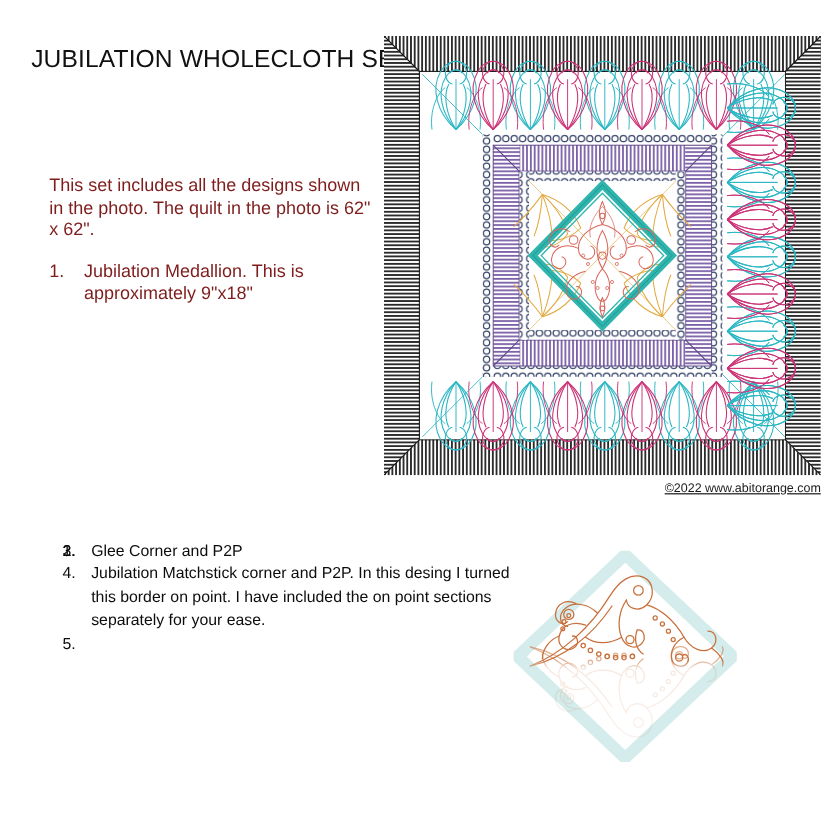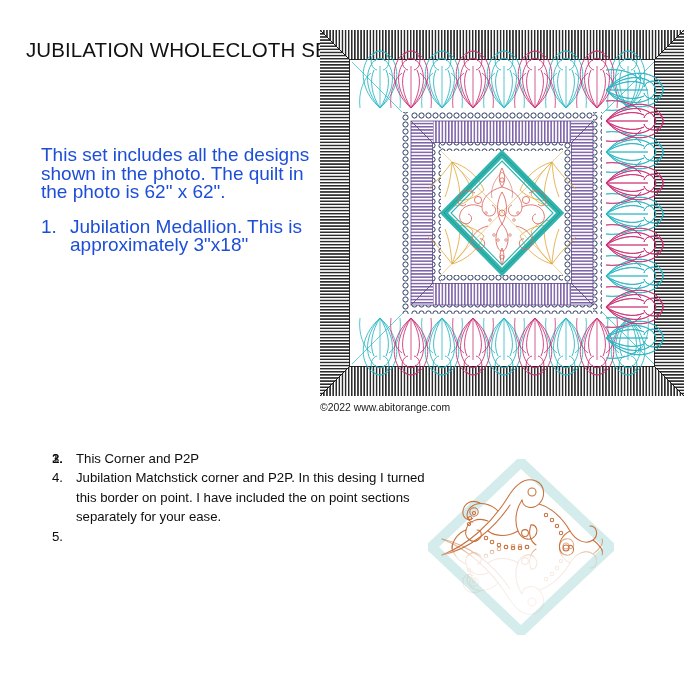--- a/index.html
+++ b/index.html
@@ -29,23 +29,23 @@
     color: #111111;
     white-space: nowrap;
   }
 
   
   .intro-block {
     position: absolute;
     left: 41px;
     top: 146px;
     width: 270px;
-    font-size: 19px;
+    font-size: 15px;
     line-height: 18.6px;
-    color: #1d4ed8;
+    color: #7f1d1d;
   }
   .intro-para { margin: 0 0 16px 0; }
   .intro-para:last-child { margin-bottom: 0; }
 
   .intro-list {
     margin: 0;
     padding: 0;
     list-style: none;
   }
   .intro-list li {
@@ -91,23 +91,24 @@
     width: 364px;
     height: 366px;
   }
   .quilt-photo svg { display: block; width: 100%; height: 100%; }
 
   .copyright {
     position: absolute;
     left: 320px;
     top: 402px;
     width: 364px;
-    text-align: left;
+    text-align: right;
     font-size: 10.4px;
     color: #1a1a1a;
+    text-decoration: underline;
   }
 
   
   .corner-design {
     position: absolute;
     left: 428px;
     top: 459px;
     width: 186px;
     height: 176px;
   }
@@ -116,21 +117,21 @@
 </head>
 <body>
 
 <div class="page-title">JUBILATION WHOLECLOTH SET</div>
 
 <div class="intro-block">
   <p class="intro-para">This set includes all the designs shown in the photo. The quilt in the photo is 62" x 62".</p>
   <ul class="intro-list">
     <li>
       <span class="num">1.</span>
-      <span>Jubilation Medallion. This is approximately 3"x18"</span>
+      <span>Jubilation Medallion. This is approximately 9"x18"</span>
     </li>
   </ul>
 </div>
 
 <div class="quilt-photo">
   <svg viewBox="0 0 364 366" xmlns="http://www.w3.org/2000/svg" shape-rendering="geometricPrecision">
     <defs>
 
       <pattern id="mstickH" width="6" height="3.1" patternUnits="userSpaceOnUse">
         <rect width="6" height="3.1" fill="#ffffff"></rect>
@@ -354,21 +355,21 @@
 
 <ol class="bottom-list">
   <li>
     <span class="num">1.</span>
   </li>
   <li>
     <span class="num">2.</span>
   </li>
   <li>
     <span class="num">3.</span>
-    <span>This Corner and P2P</span>
+    <span>Glee Corner and P2P</span>
   </li>
   <li>
     <span class="num">4.</span>
     <span>Jubilation Matchstick corner and P2P. In this desing I turned this border on point. I have included the on point sections separately for your ease.</span>
   </li>
   <li>
     <span class="num">5.</span>
   </li>
 </ol>
 

